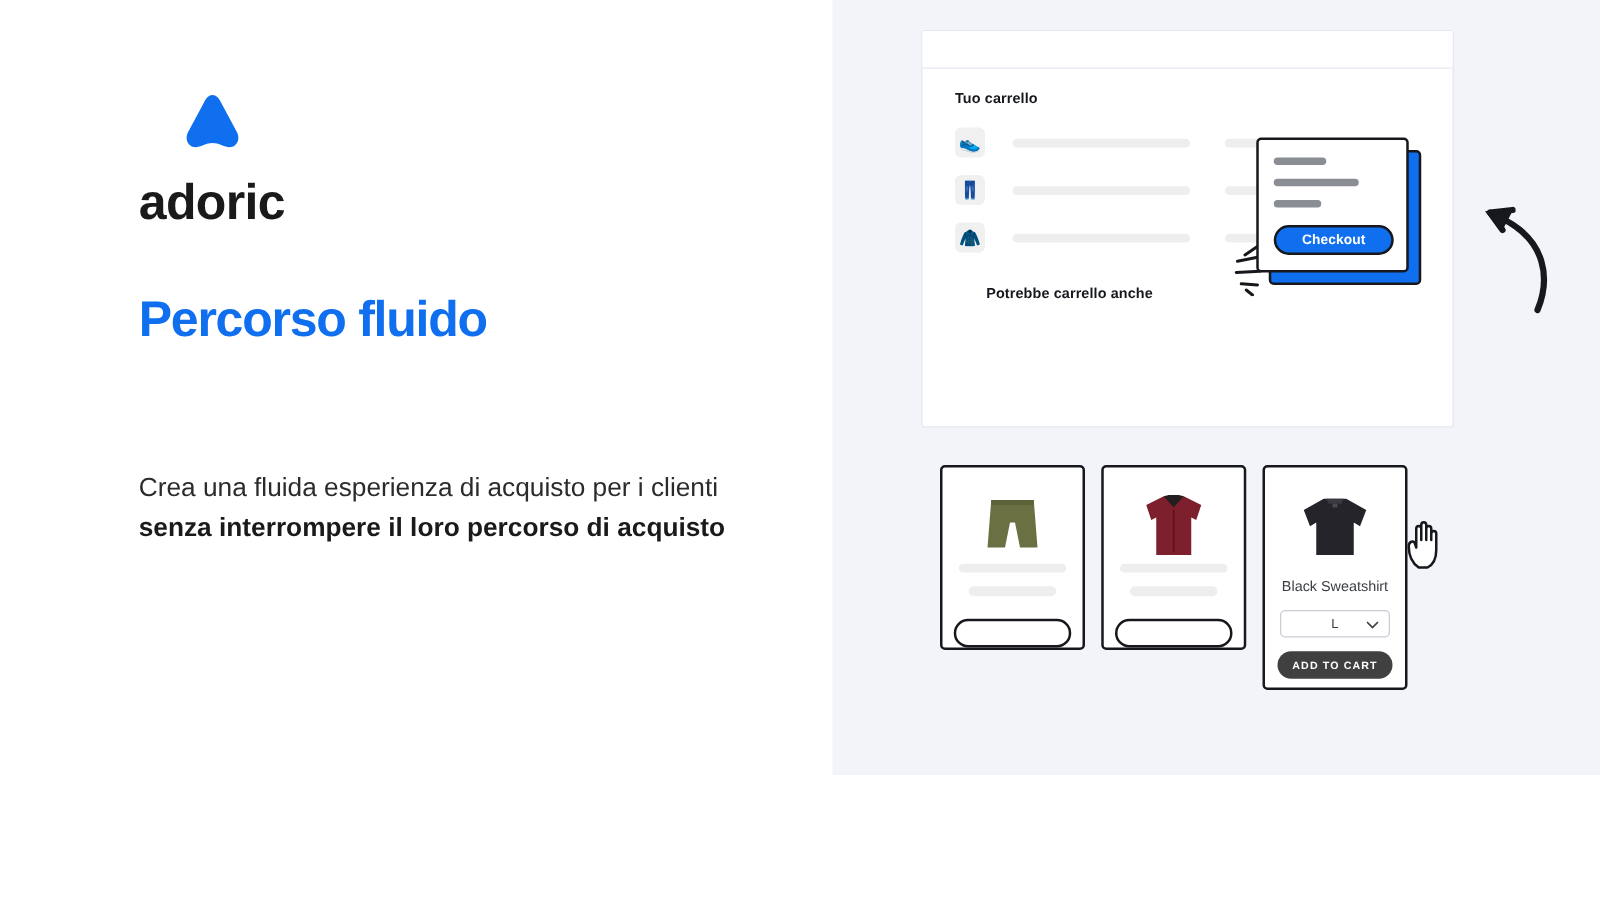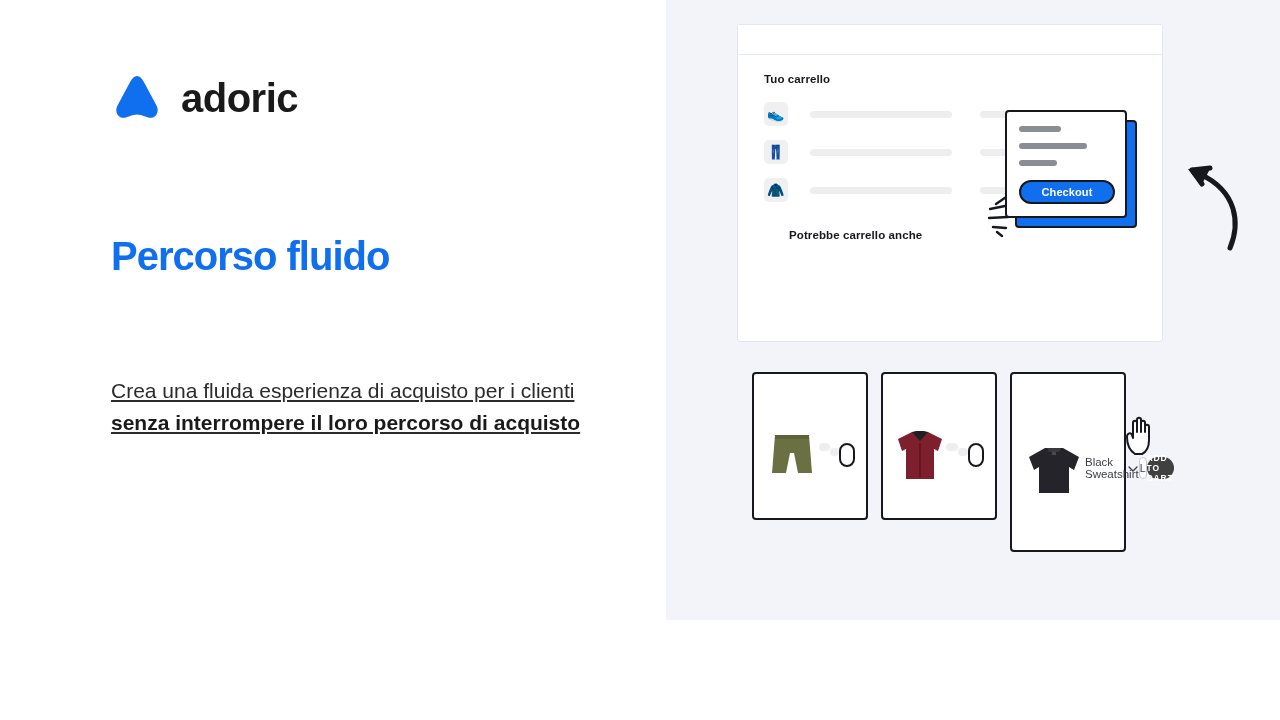--- a/index.html
+++ b/index.html
@@ -12,40 +12,39 @@
 
   
   .left-panel {
     position:relative;
     width:666px; height:720px;
     background:#ffffff;
     flex:0 0 666px;
   }
   .logo-row {
     position:absolute; left:111px; top:72px;
-    display:flex; align-items:center; gap:18px;
+    display:flex; align-items:center; gap:18px;flex-direction:column;
   }
   .logo-mark { width:52px; height:52px; display:block; }
   .logo-word {
     font-size:40px; font-weight:700; color:#1a1a1a;
     letter-spacing:-0.5px; line-height:1;
   }
   .headline {
     position:absolute; left:111px; top:232px;
     font-size:40px; font-weight:700; line-height:1.22;
     letter-spacing:-1px;
   }
   .headline .l1 { color:#0f6fef; display:block; }
   .headline .l2 { color:#1a1a1a; display:block; }
   .subcopy {
     position:absolute; left:111px; top:375px;
     width:480px;
     font-size:21px; line-height:1.53; color:#2b2b2b;
     font-weight:400;
-    text-decoration:underline;
   }
   .subcopy b { font-weight:700; color:#1a1a1a; }
 
   
   .right-panel {
     position:relative;
     width:614px; height:620px;
     background:#f2f4f9;
     flex:0 0 614px;
     overflow:hidden;
@@ -115,21 +114,21 @@
 
   
   .recos {
     position:absolute; left:86px; top:372px;
     display:flex; gap:13px; align-items:flex-start;
   }
   .reco-card {
     width:116px; height:148px;
     background:#ffffff; border:2px solid #16181d; border-radius:4px;
     padding:0 11px;
-    display:flex; align-items:center;
+    display:flex; flex-direction:column; align-items:center;
   }
   .reco-card .prod { margin-top:16px; height:62px; display:flex; align-items:center; }
   .rbar { height:8px; border-radius:4px; background:#eeeeee; }
   .rbar.w1 { width:86px; margin-top:2px; }
   .rbar.w2 { width:70px; margin-top:11px; }
   .outline-btn {
     width:94px; height:24px; margin-top:18px;
     border:2px solid #16181d; border-radius:14px; background:#ffffff;
   }
   .reco-card.featured { height:180px; }

